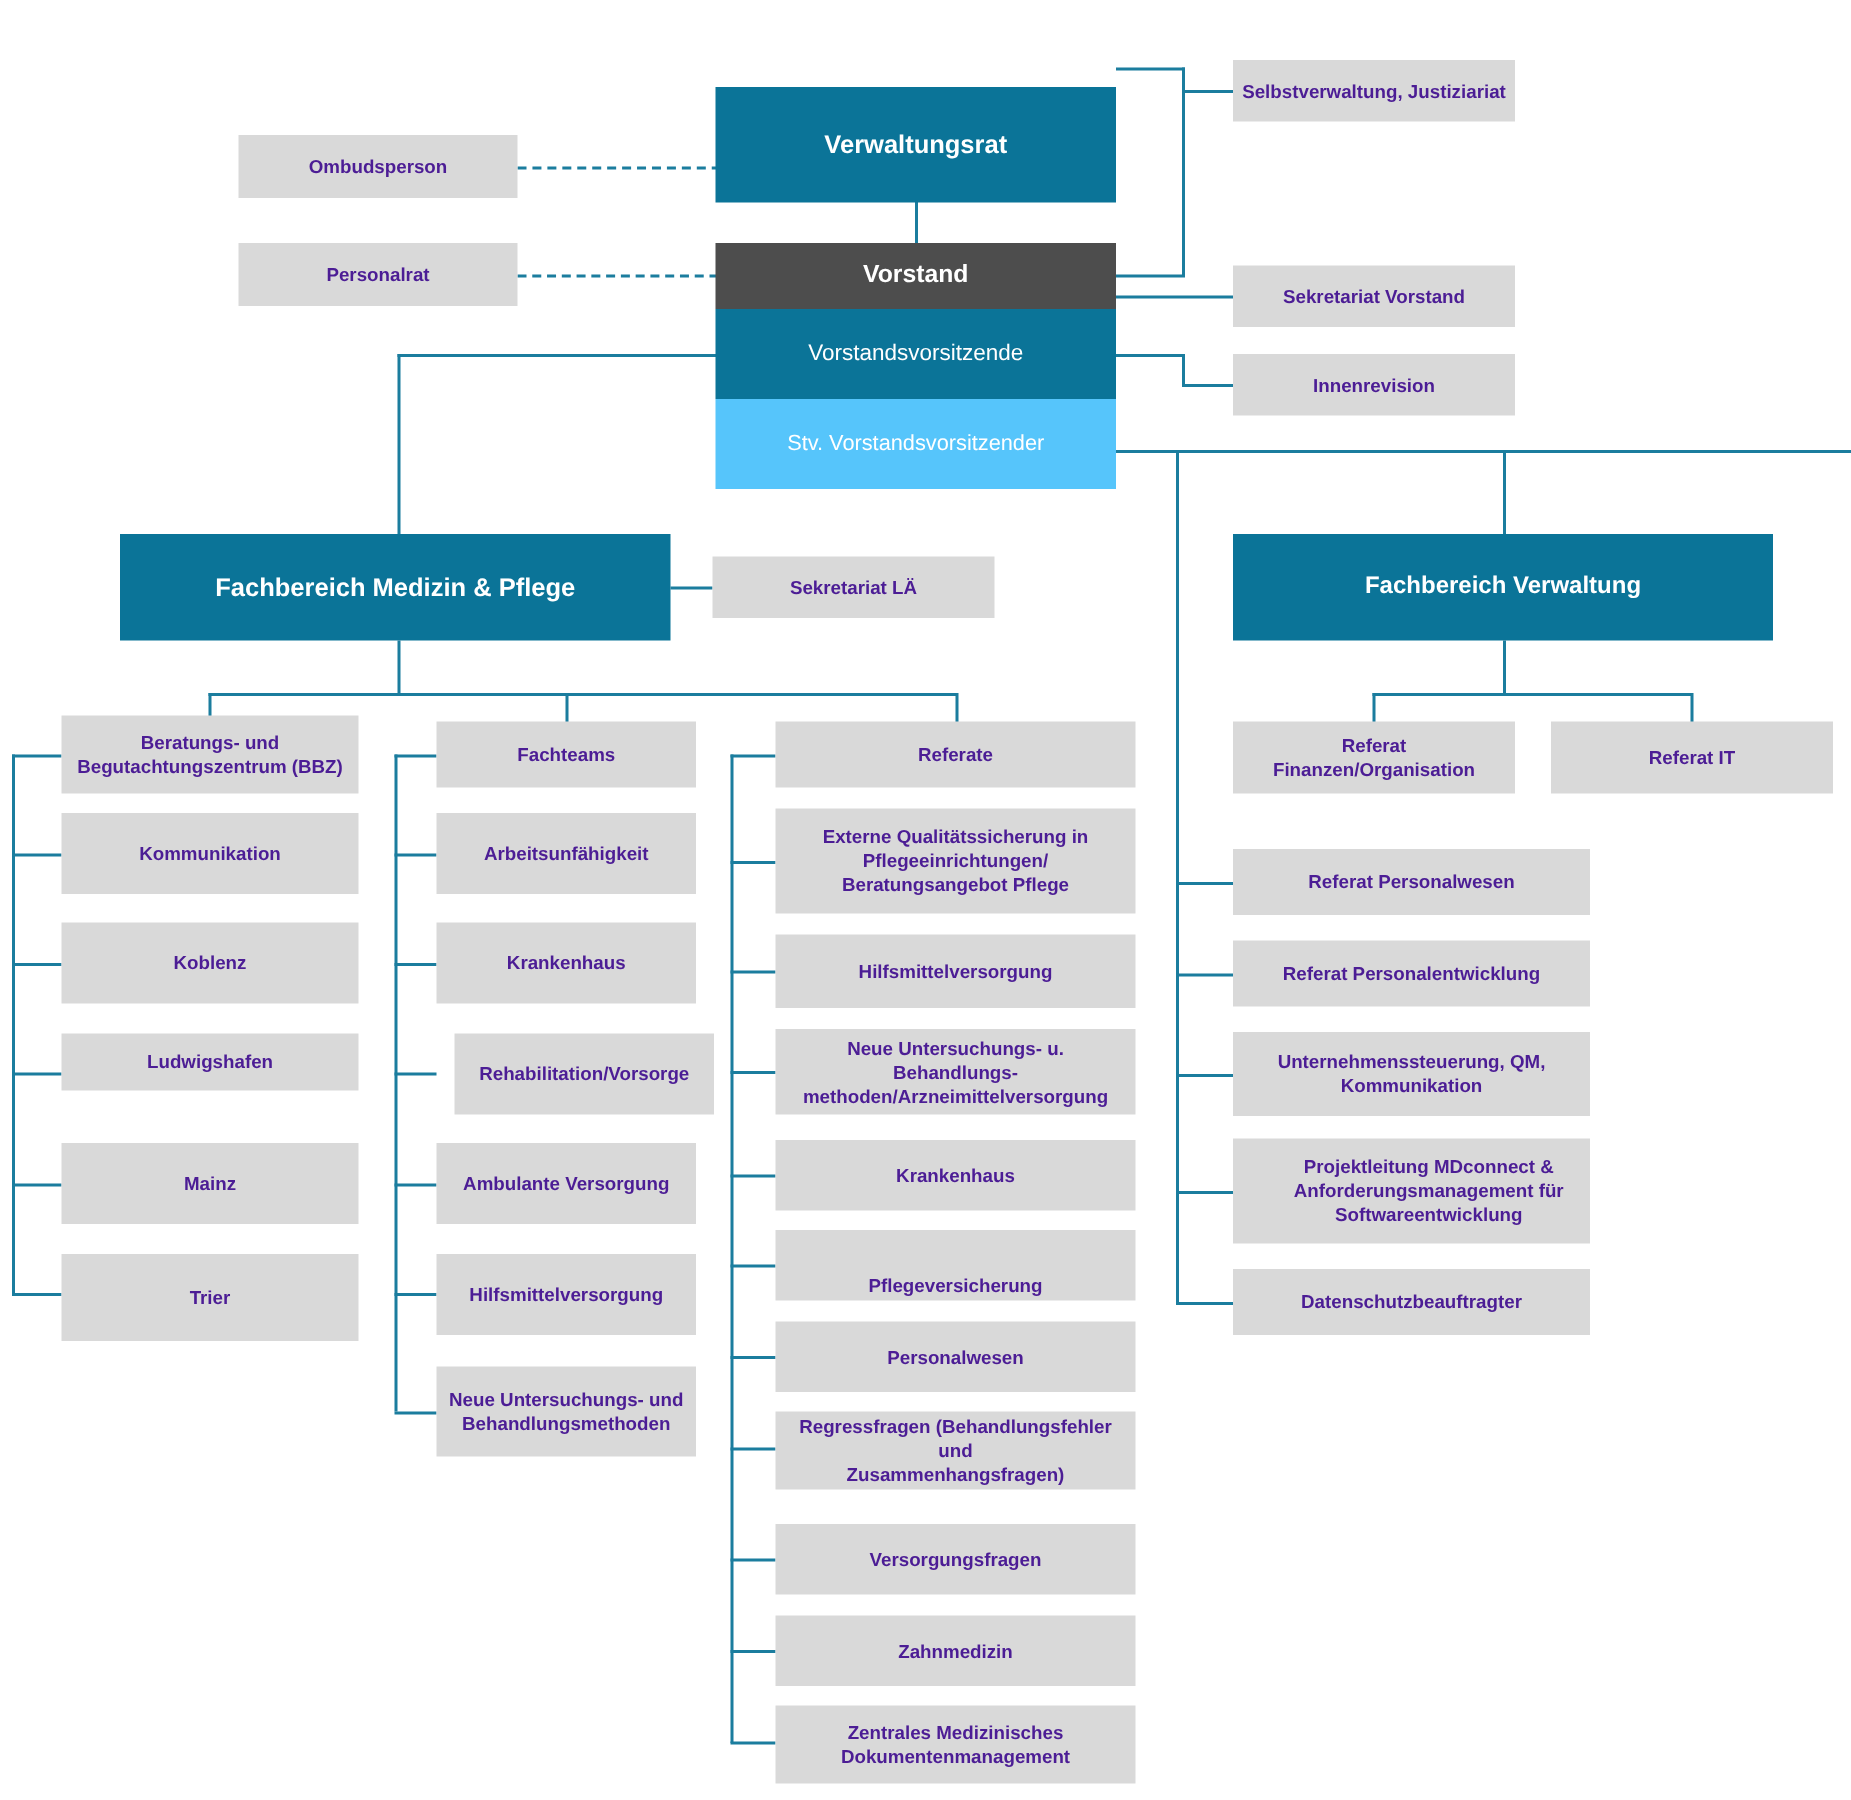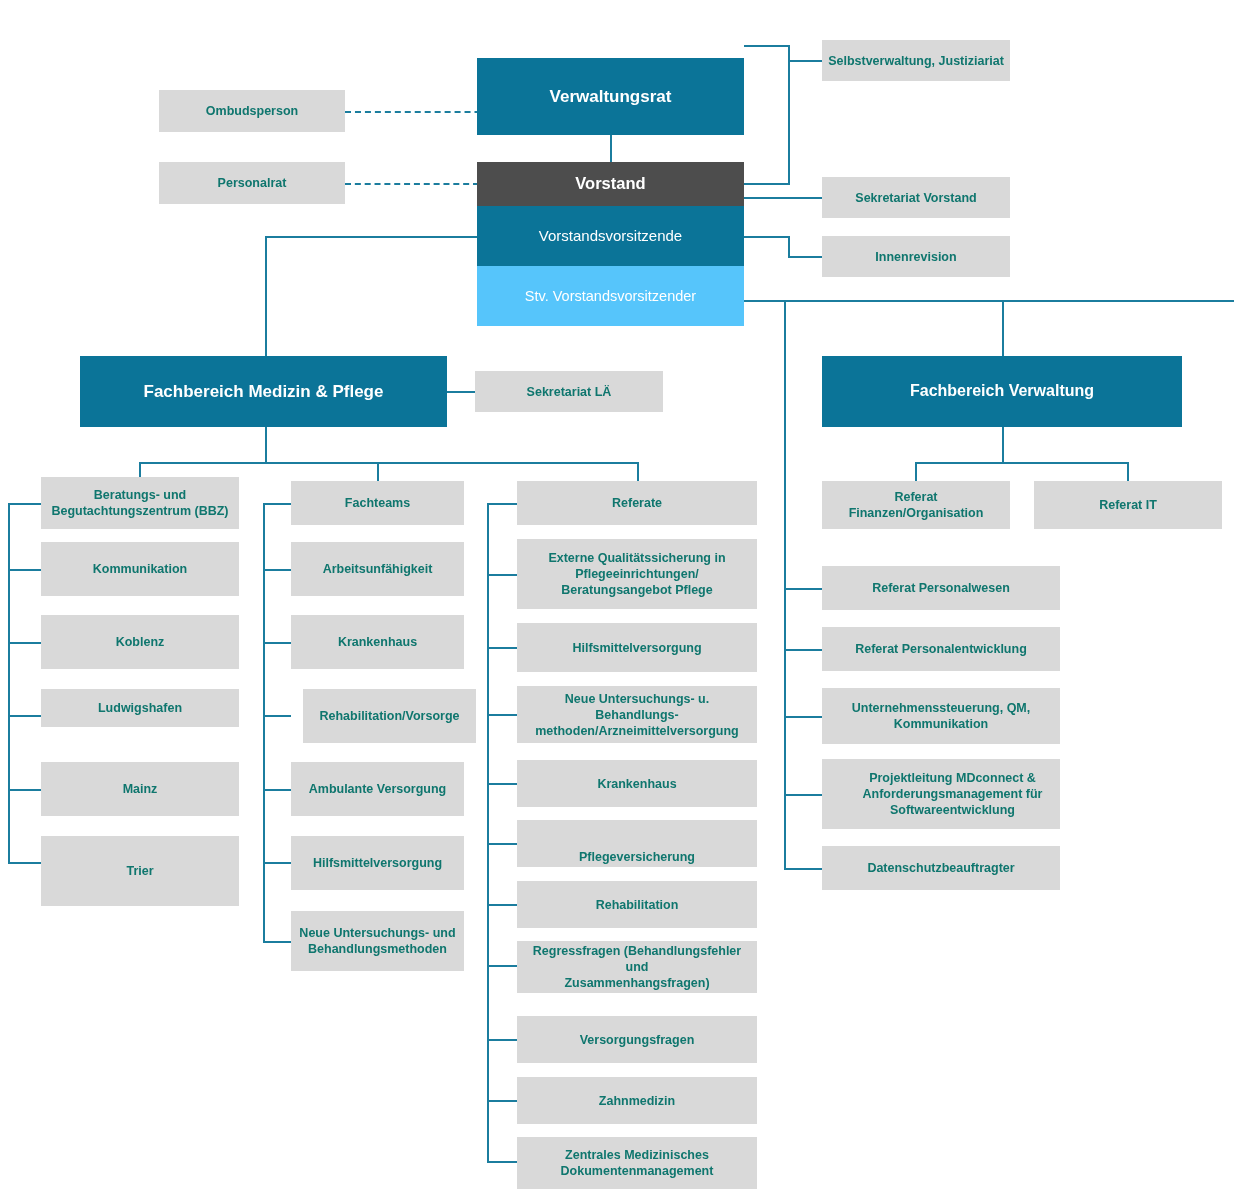--- a/index.html
+++ b/index.html
@@ -19,21 +19,21 @@
     justify-content:center;
     text-align:center;
     line-height:1.28;
     padding:2px 6px;
     z-index:3;
   }
   .box span{display:block;width:100%;}
   
   .n-grey{
     background:#d9d9d9;
-    color:#0f766e;
+    color:#4c1d95;
     font-weight:bold;
     font-size:12.5px;
   }
   
   .n-teal{
     background:#0b7498;
     color:#ffffff;
     font-weight:bold;
     font-size:17px;
   }
@@ -206,21 +206,21 @@
   </div>
   <div class="box n-grey" style="left:41px;top:615px;width:198px;height:54px;">
     <span>Koblenz</span>
   </div>
   <div class="box n-grey" style="left:41px;top:689px;width:198px;height:38px;">
     <span>Ludwigshafen</span>
   </div>
   <div class="box n-grey" style="left:41px;top:762px;width:198px;height:54px;">
     <span>Mainz</span>
   </div>
-  <div class="box n-grey" style="left:41px;top:836px;width:198px;height:70px;">
+  <div class="box n-grey" style="left:41px;top:836px;width:198px;height:58px;">
     <span>Trier</span>
   </div>
 
   <div class="box n-grey" style="left:291px;top:481px;width:173px;height:44px;">
     <span>Fachteams</span>
   </div>
   <div class="box n-grey" style="left:291px;top:542px;width:173px;height:54px;">
     <span>Arbeitsunfähigkeit</span>
   </div>
   <div class="box n-grey" style="left:291px;top:615px;width:173px;height:54px;">
@@ -251,21 +251,21 @@
   <div class="box n-grey" style="left:517px;top:686px;width:240px;height:57px;">
     <span>Neue Untersuchungs-  u. Behandlungs-<br>methoden/Arzneimittelversorgung</span>
   </div>
   <div class="box n-grey" style="left:517px;top:760px;width:240px;height:47px;">
     <span>Krankenhaus</span>
   </div>
   <div class="box n-grey" style="left:517px;top:820px;width:240px;height:47px;align-items:flex-end;">
     <span>Pflegeversicherung</span>
   </div>
   <div class="box n-grey" style="left:517px;top:881px;width:240px;height:47px;">
-    <span>Rehabilitation</span>
+    <span>Personalwesen</span>
   </div>
   <div class="box n-grey" style="left:517px;top:941px;width:240px;height:52px;">
     <span>Regressfragen (Behandlungsfehler  und<br>Zusammenhangsfragen)</span>
   </div>
   <div class="box n-grey" style="left:517px;top:1016px;width:240px;height:47px;">
     <span>Versorgungsfragen</span>
   </div>
   <div class="box n-grey" style="left:517px;top:1077px;width:240px;height:47px;">
     <span>Zahnmedizin</span>
   </div>

